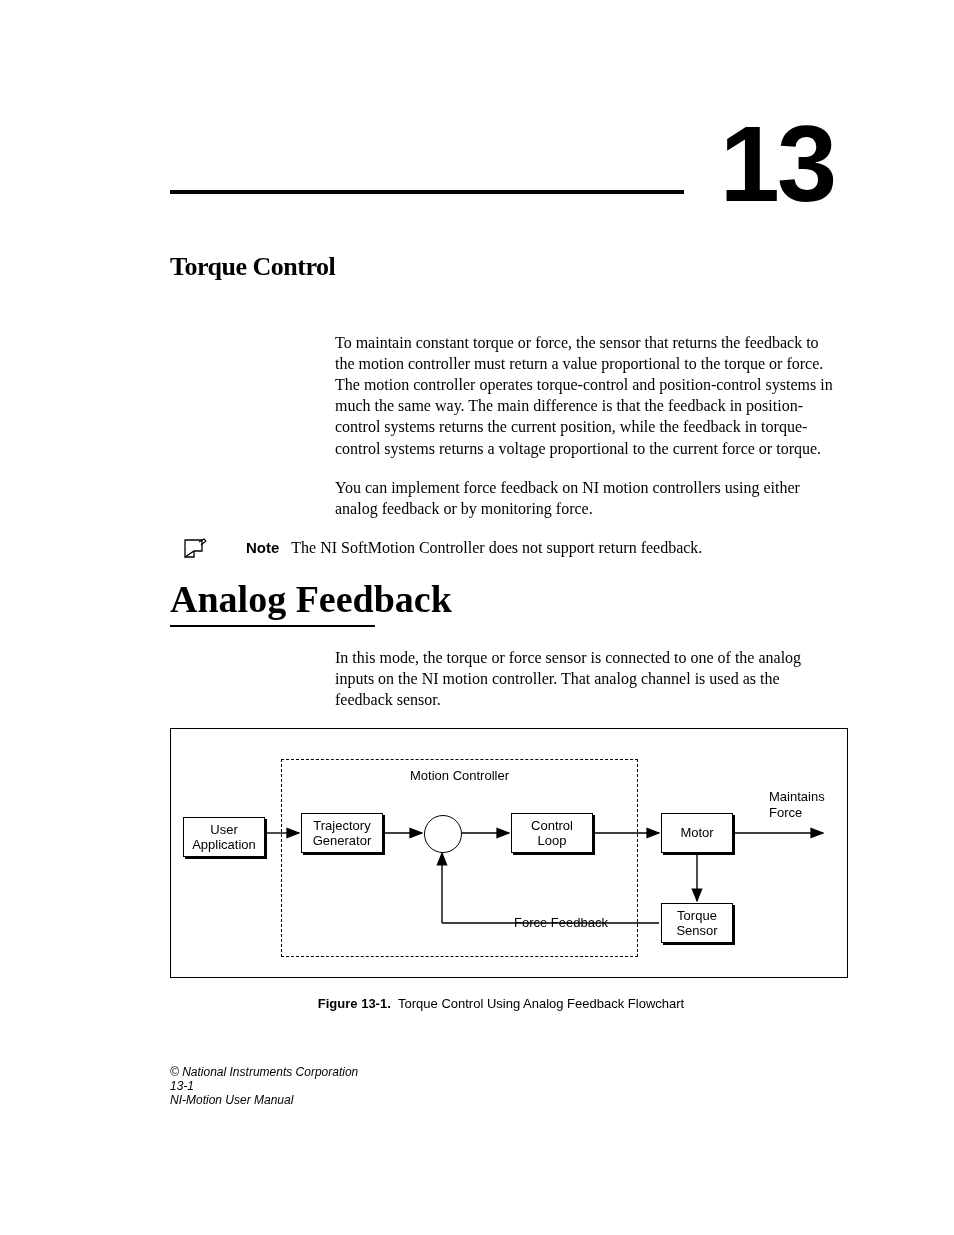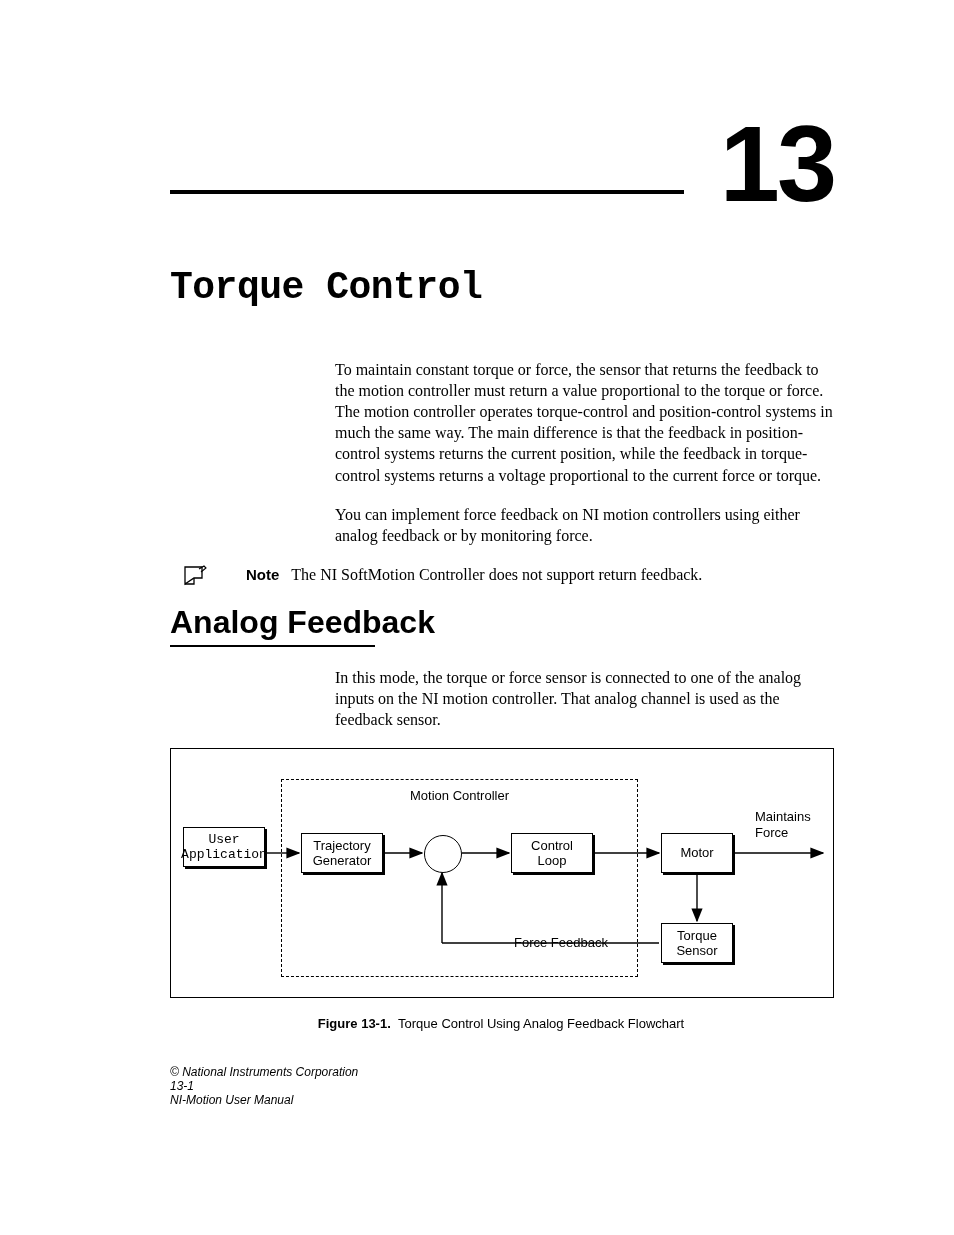--- a/index.html
+++ b/index.html
@@ -32,24 +32,24 @@
     position: absolute;
     right: 0;
     top: -20px;
     font-family: Arial, Helvetica, sans-serif;
     font-weight: 900;
     font-size: 108px;
     line-height: 1;
     letter-spacing: -3px;
   }
   .chapter-title {
-    font-family: Liberation Mono, monospace;
+    font-family: Liberation Serif, serif;
     font-weight: 700;
-    font-size: 38px;
-    margin: 46px 0 50px 0;
+    font-size: 26px;
+    margin: 32px 0 50px 0;
     letter-spacing: -0.5px;
   }
   .body-col {
     margin-left: 165px;
     font-size: 16px;
     line-height: 1.32;
   }
   .body-col p { margin: 0 0 18px 0; }
   .note-row {
     display: flex;
@@ -64,41 +64,42 @@
     margin: 0 38px 0 12px;
     flex: 0 0 auto;
   }
   .note-label {
     font-family: Arial, Helvetica, sans-serif;
     font-weight: 700;
     font-size: 15px;
     margin-right: 12px;
   }
   .section-title {
-    font-family: Liberation Sans, sans-serif;
+    font-family: Liberation Serif, serif;
     font-weight: 700;
-    font-size: 32px;
+    font-size: 38px;
     margin: 14px 0 4px 0;
   }
   .section-rule {
     height: 2px;
     background: #000;
     width: 205px;
     margin-bottom: 20px;
   }
 
   
   .diagram-frame {
     margin-top: 10px;
     border: 1px solid #000;
     width: 662px;
     height: 248px;
     position: relative;
     font-family: Arial, Helvetica, sans-serif;
     font-size: 13px;
+    padding-left: 14px;
   }
   .dashed-group {
     position: absolute;
     border: 1px dashed #000;
     left: 110px;
     top: 30px;
     width: 355px;
     height: 196px;
   }
   .mc-label {
@@ -113,21 +114,21 @@
     border: 1px solid #000;
     box-shadow: 2px 2px 0 #000;
     display: flex;
     align-items: center;
     justify-content: center;
     text-align: center;
     line-height: 1.2;
     padding: 2px 4px;
     box-sizing: border-box;
   }
-  .b-user   { left: 12px;  top: 78px;  width: 82px; height: 40px; font-family: Liberation Mono, monospace; }
+  .b-user   { left: 12px;  top: 88px;  width: 82px; height: 40px; }
   .b-traj   { left: 130px; top: 84px;  width: 82px; height: 40px; }
   .b-ctrl   { left: 340px; top: 84px;  width: 82px; height: 40px; }
   .b-motor  { left: 490px; top: 84px;  width: 72px; height: 40px; }
   .b-torque { left: 490px; top: 174px; width: 72px; height: 40px; }
   .summing {
     position: absolute;
     left: 253px;
     top: 86px;
     width: 36px;
     height: 36px;

